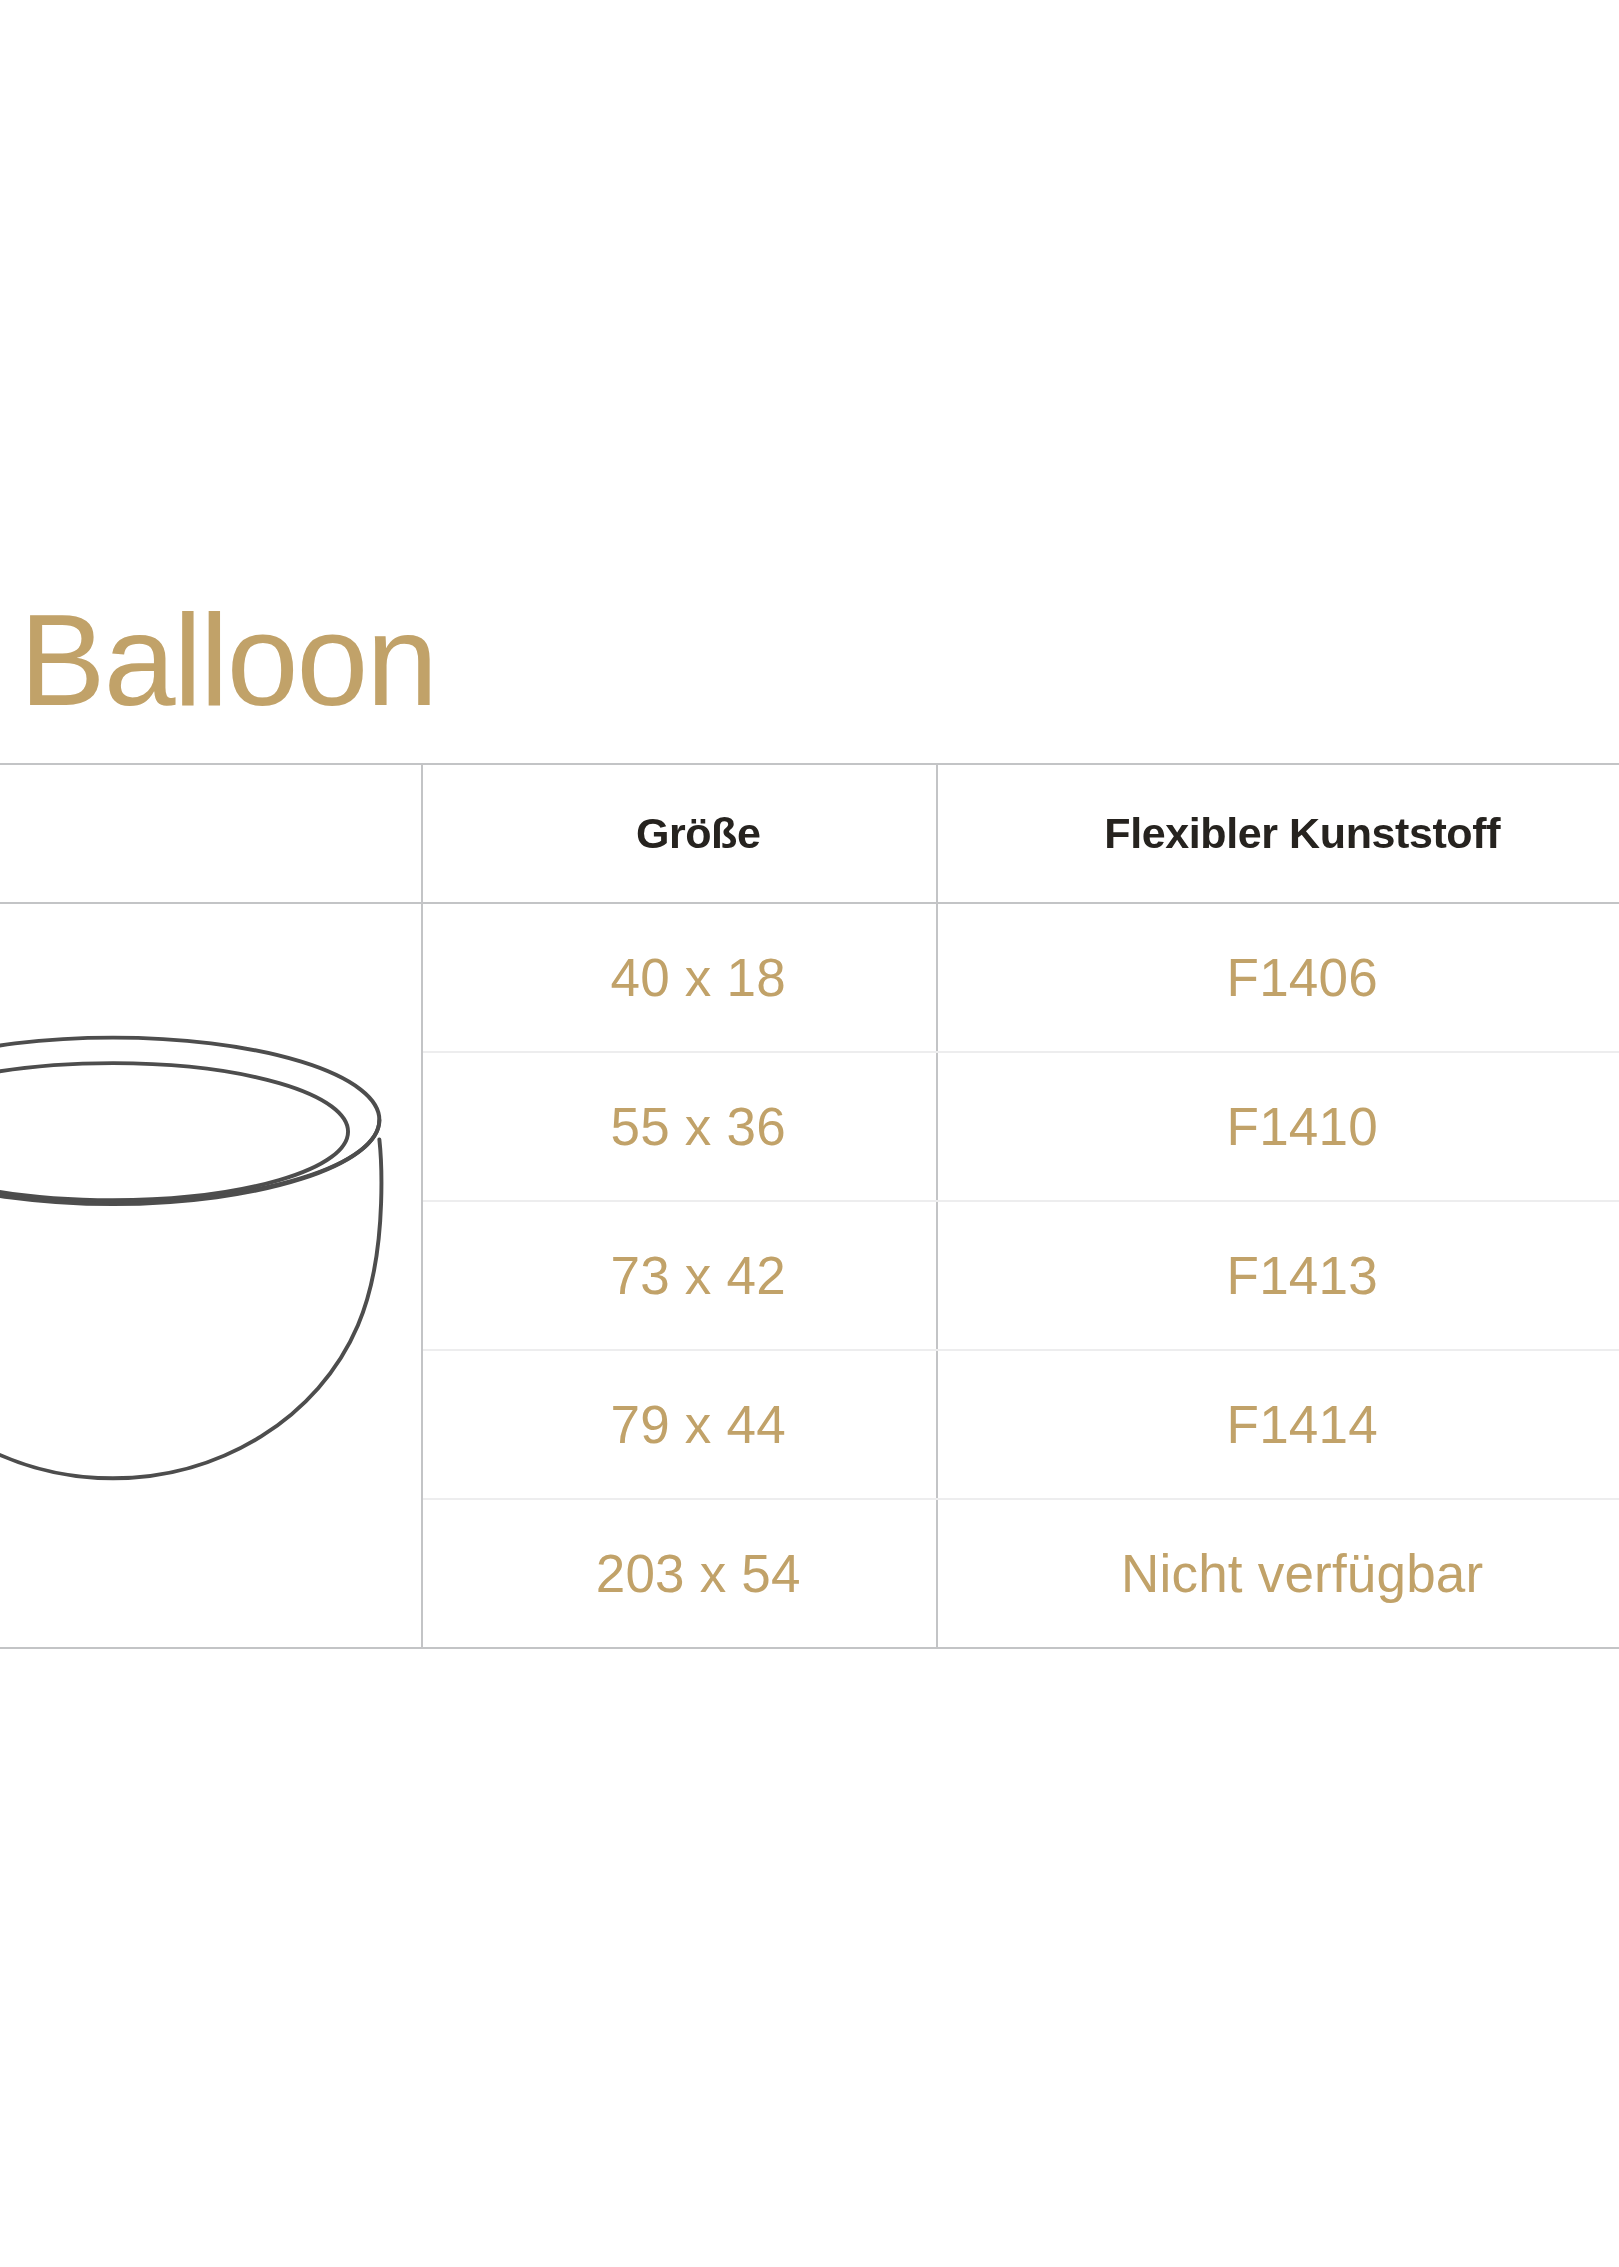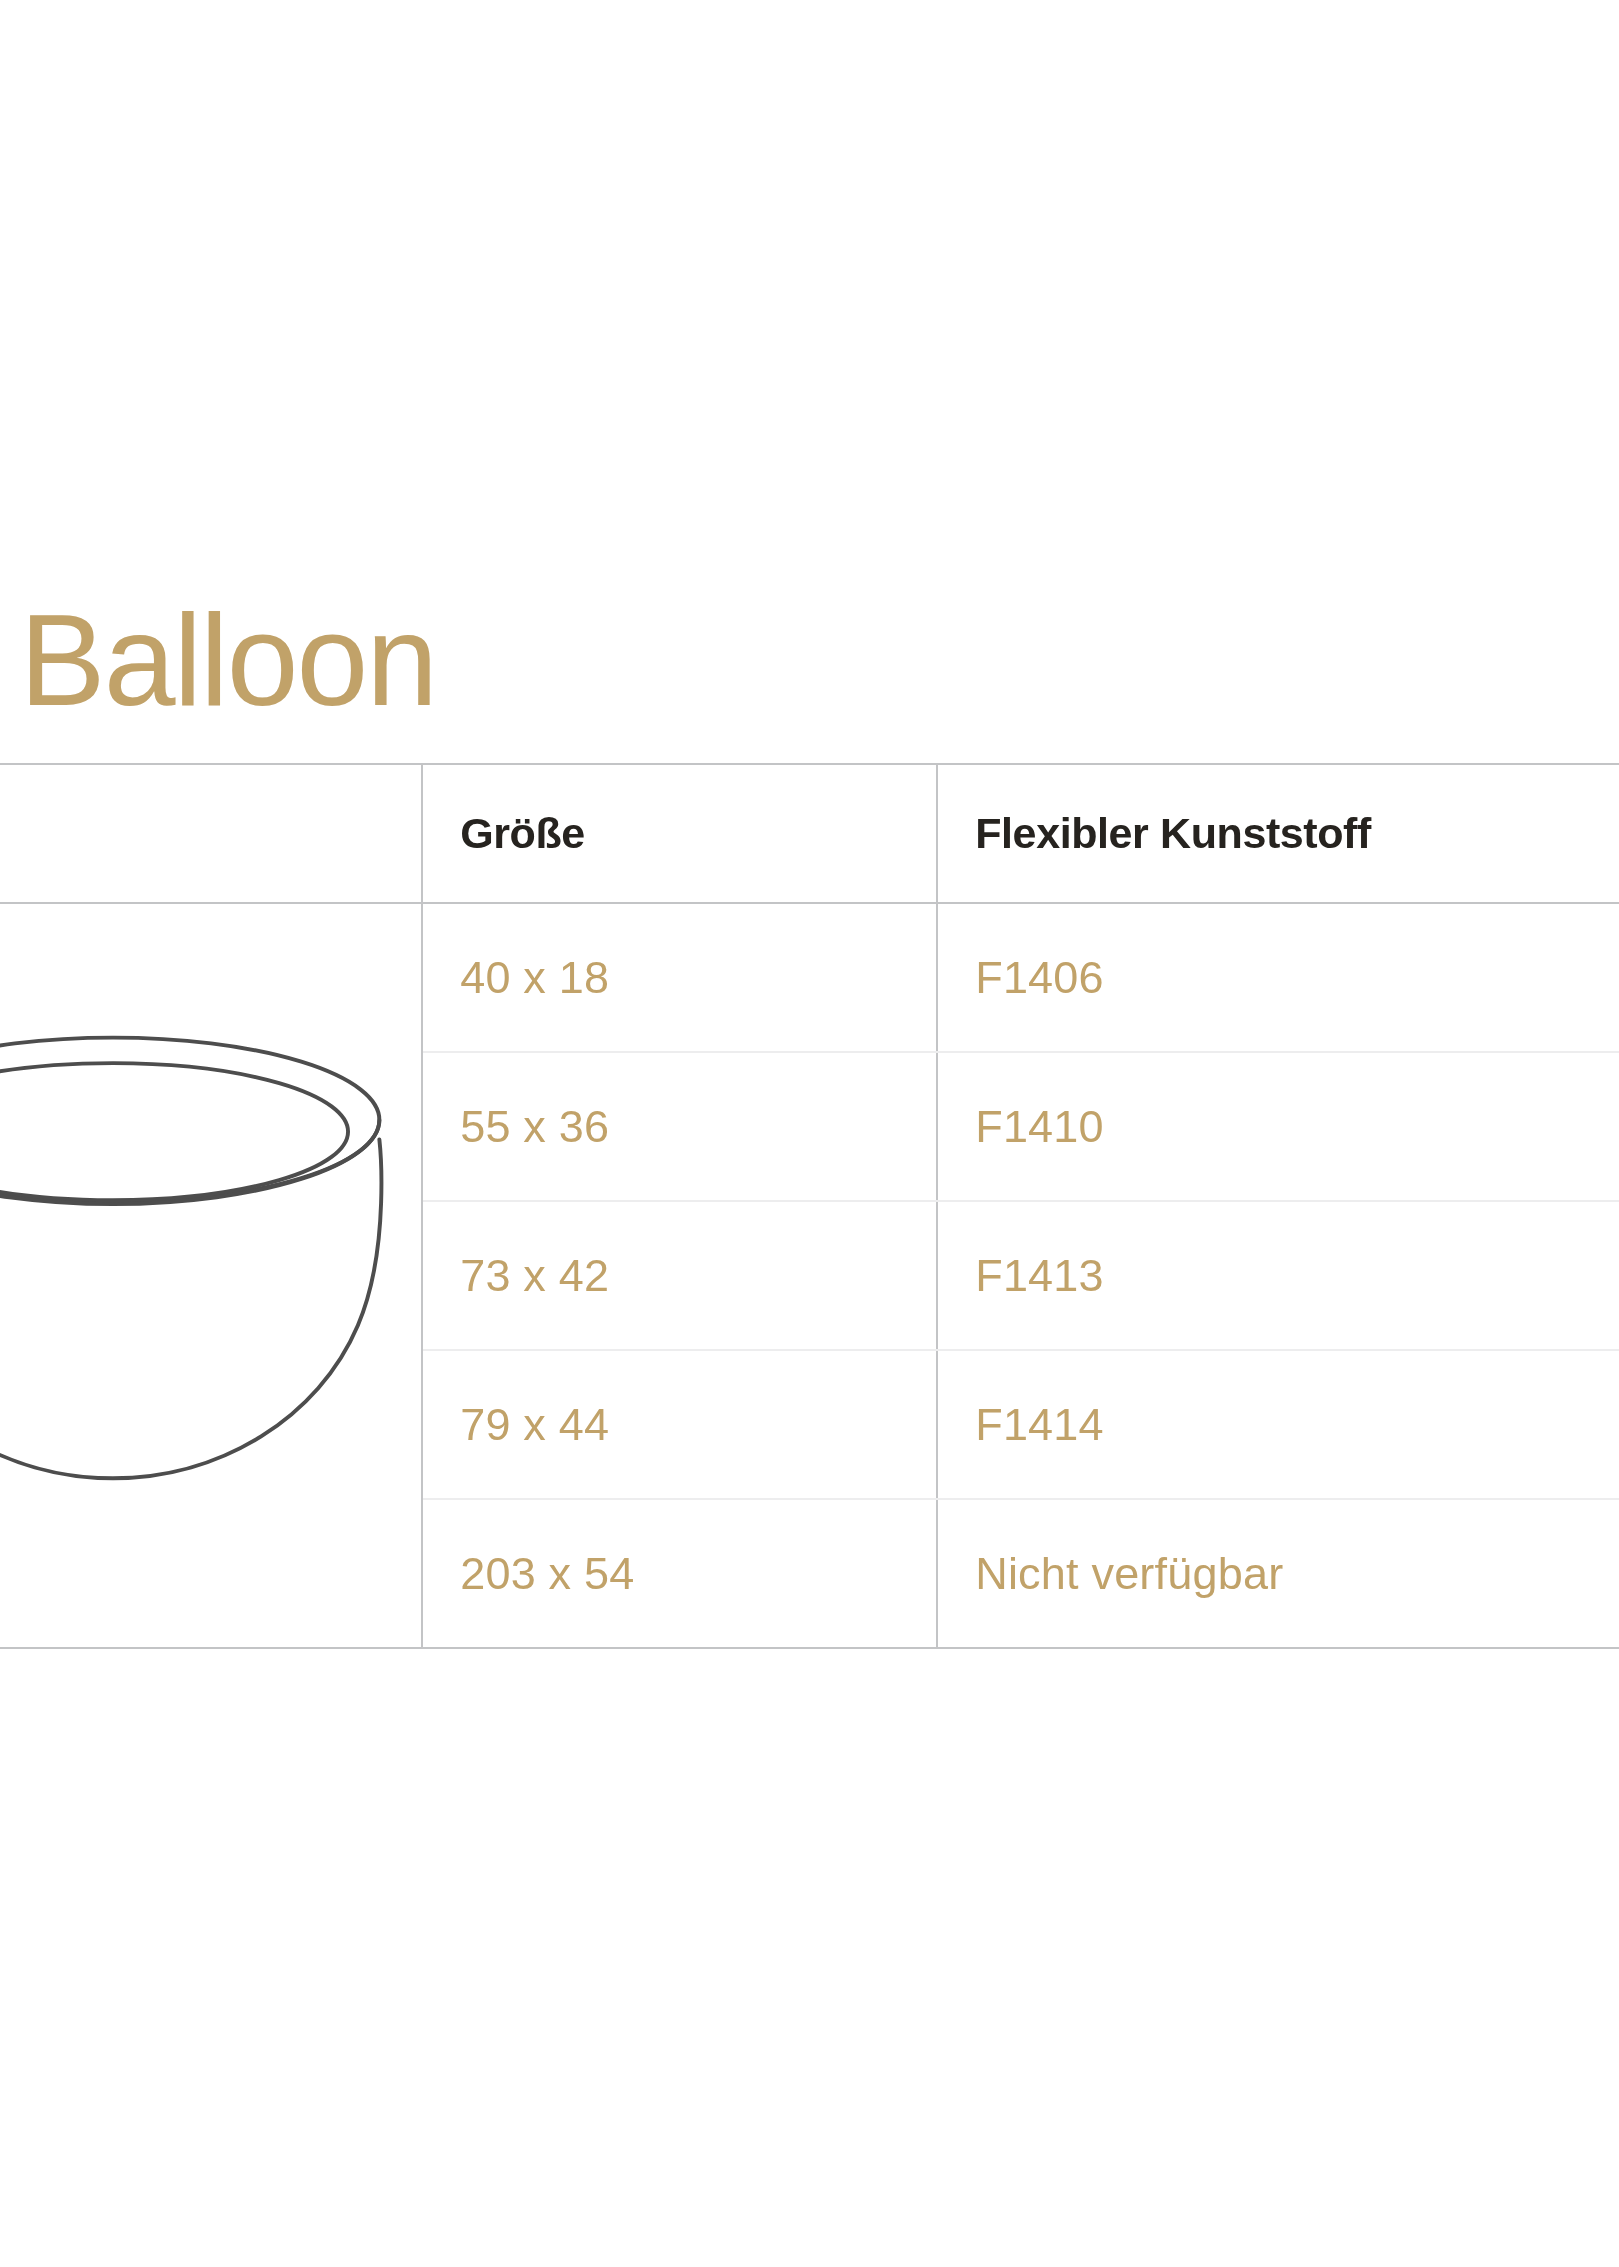--- a/index.html
+++ b/index.html
@@ -39,41 +39,41 @@
     table-layout: fixed;
   }
   #size-table col.col-illustration { width: 429px; }
   #size-table col.col-size         { width: 515px; }
   #size-table col.col-material     { width: 693px; }
 
   #size-table th,
   #size-table td {
     padding: 0 0 0 37px;
     vertical-align: middle;
-    text-align: left;
+    text-align: center;
     border-left: 2px solid #c3c4c6;
     border-right: 2px solid #c3c4c6;
     white-space: nowrap;
     overflow: visible;
   }
 
   
   #size-table thead tr { height: 139px; }
   #size-table thead th {
     border-top: 2.9px solid #c3c4c6;
     border-bottom: 2.9px solid #c3c4c6;
     font-size: 43px;
     font-weight: 700;
     color: #26231f;
     letter-spacing: -0.4px;
   }
   #size-table tbody tr { height: 149px; }
   #size-table tbody td {
     border-bottom: 2px solid #ededee;
-    font-size: 45px;
+    font-size: 53px;
     font-weight: 400;
     color: #c1a269;
     letter-spacing: 0.2px;
     border-radius: 8px;
   }
   #size-table tbody tr:last-child td {
     border-bottom: 2.9px solid #c3c4c6;
   }
 
   

